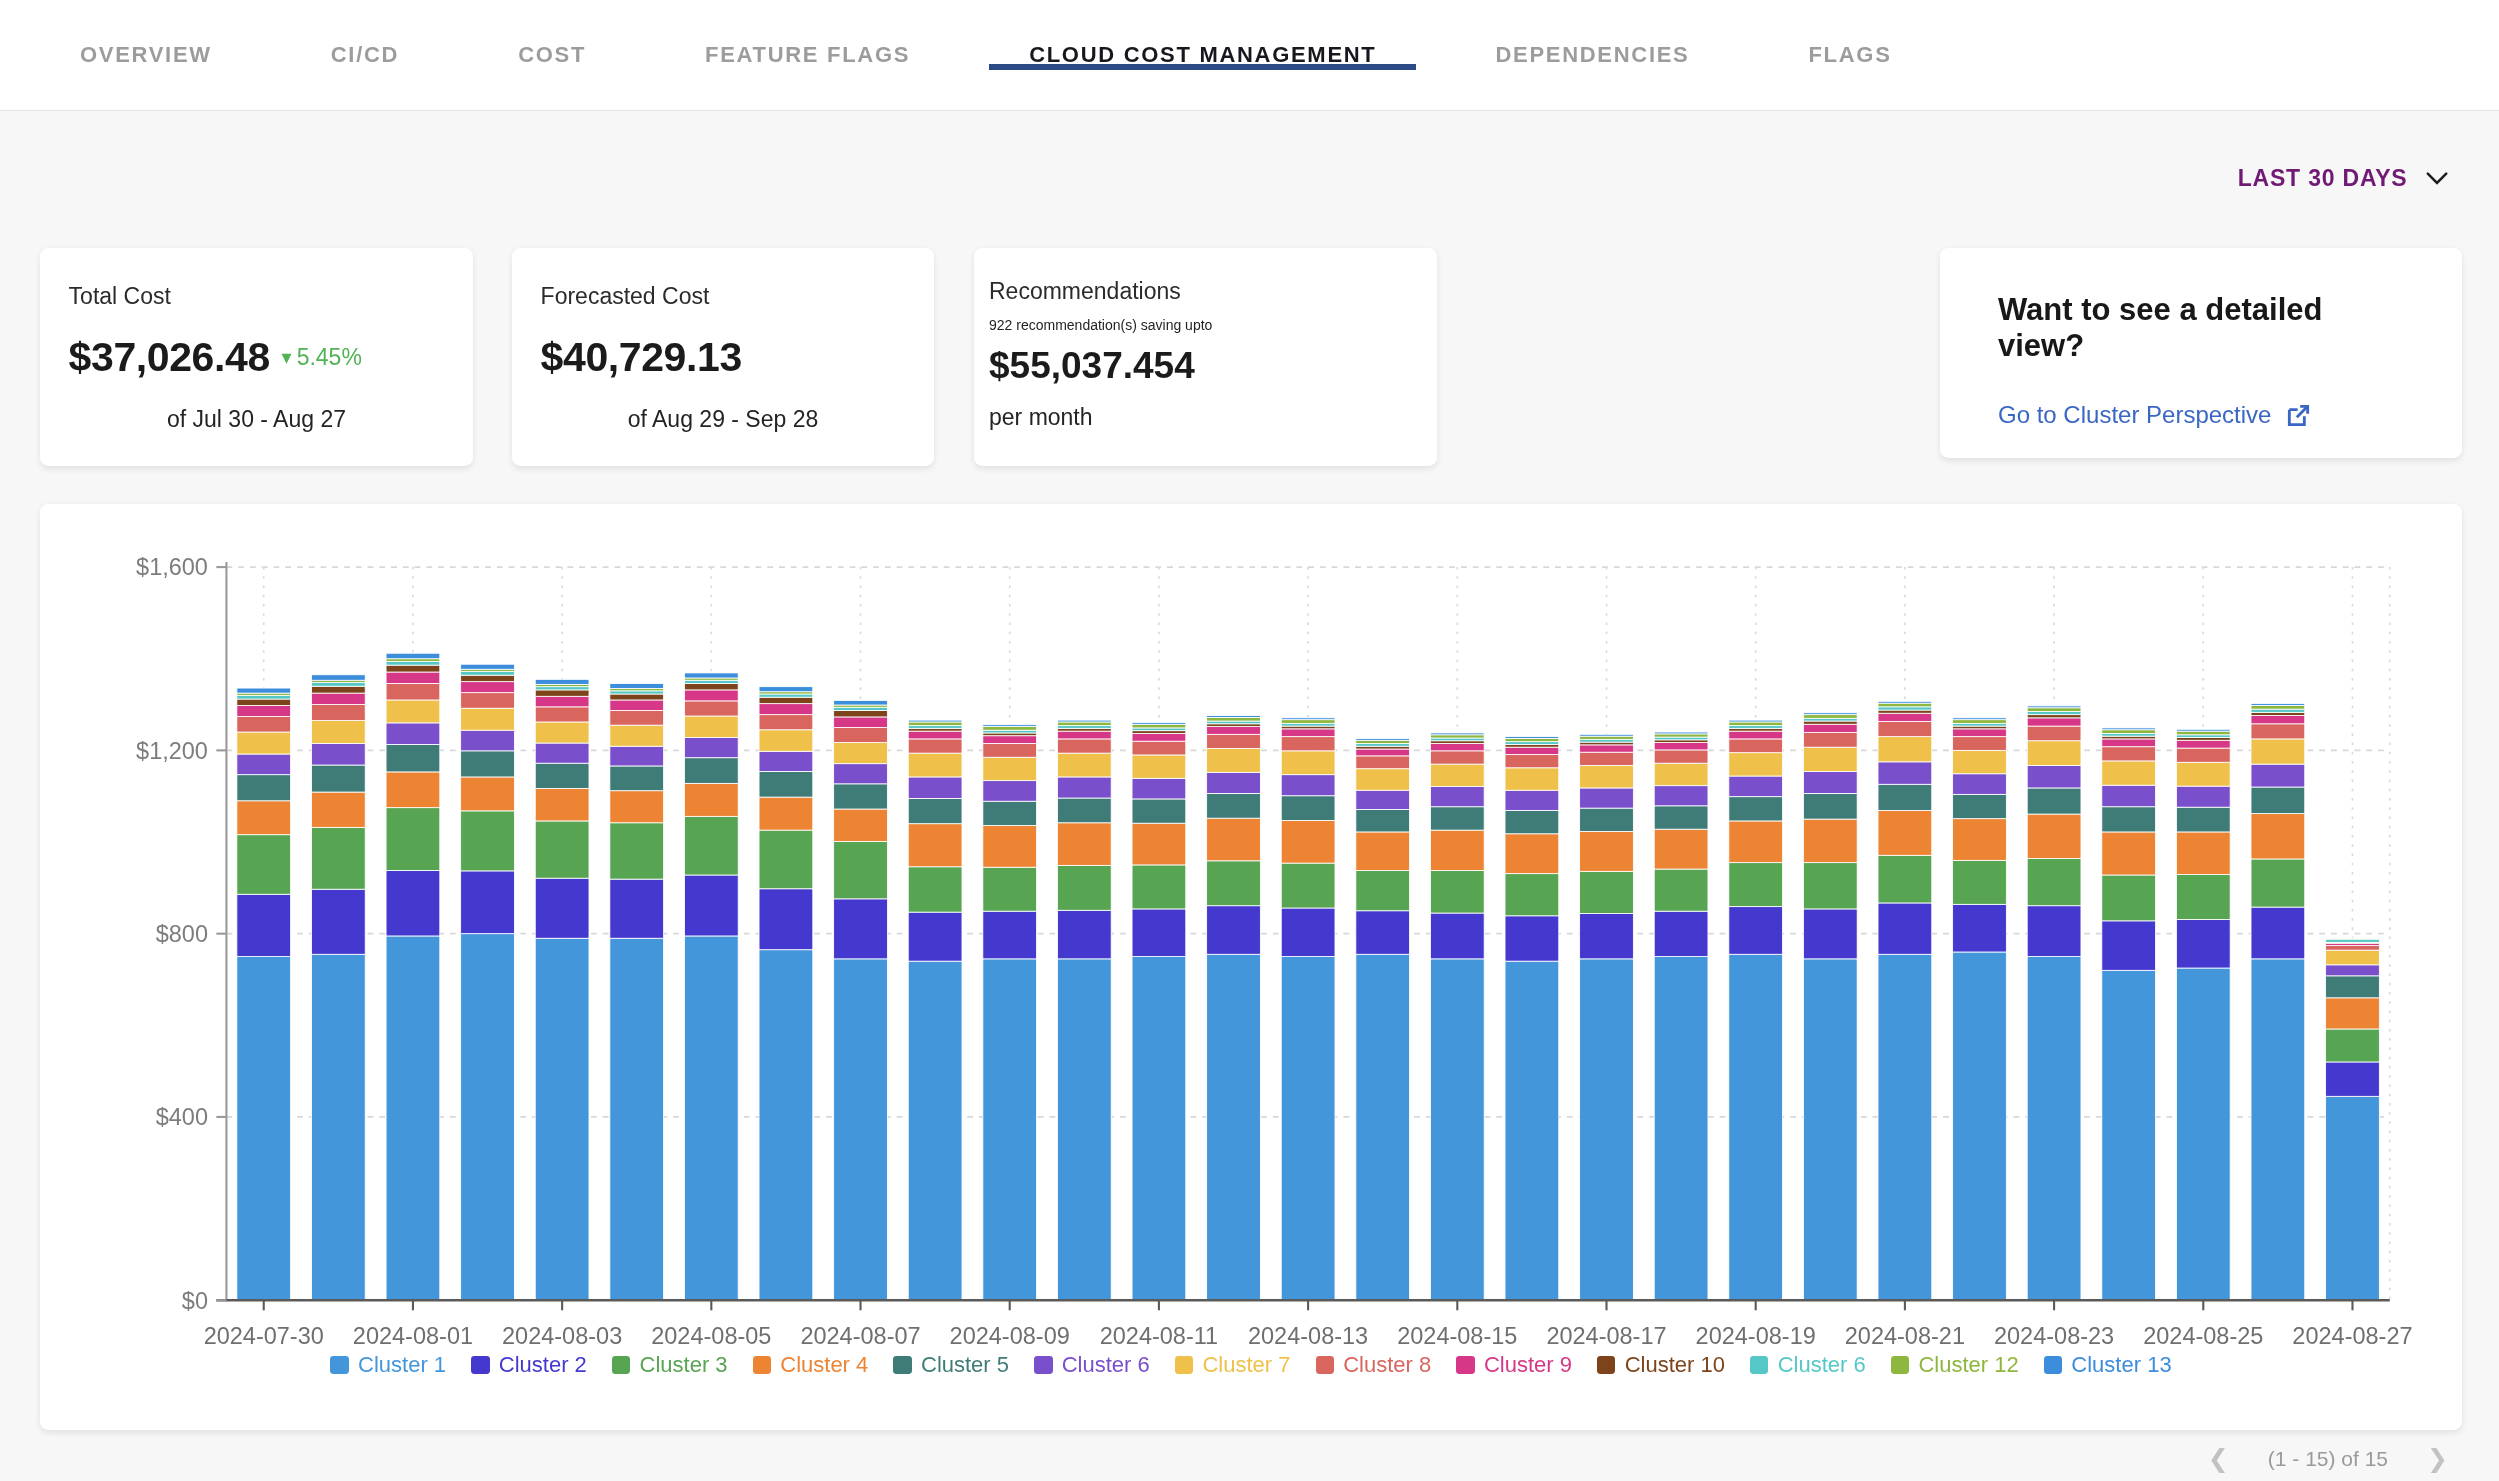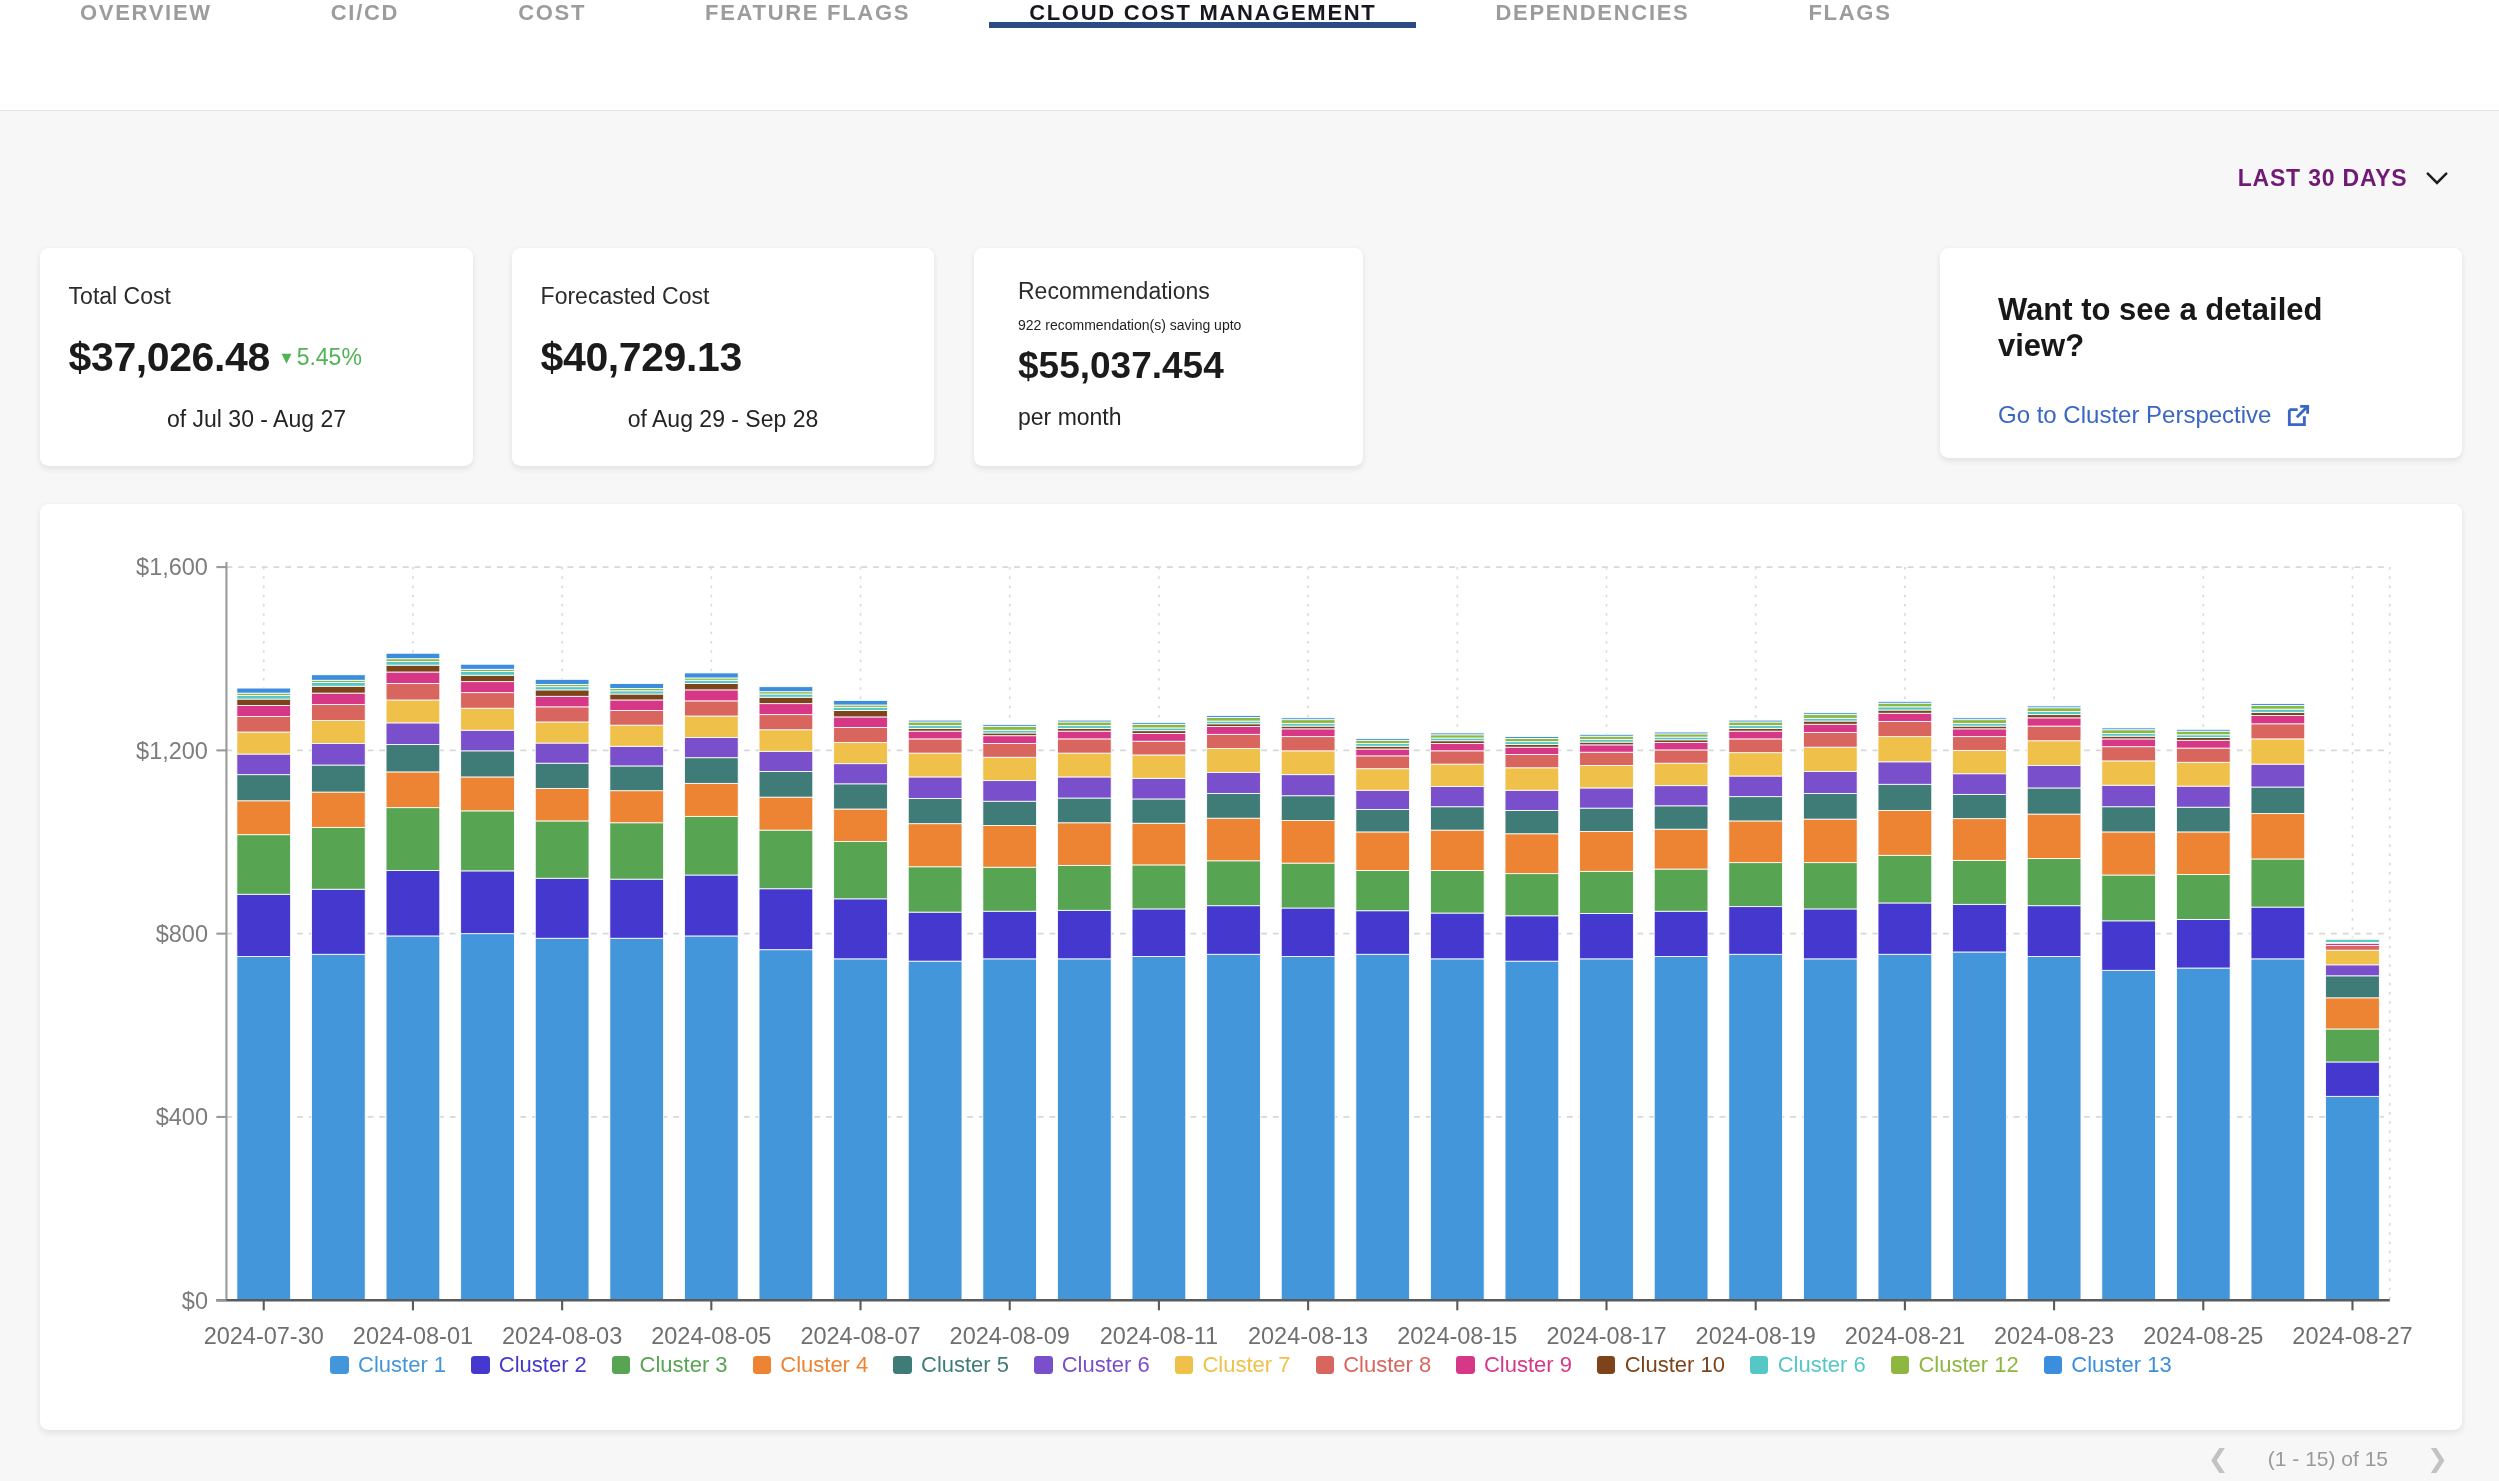--- a/index.html
+++ b/index.html
@@ -7,21 +7,21 @@
   body {
     font-family:"Liberation Sans", sans-serif;
     background:#f7f7f7;
     position:relative;
     overflow:hidden;
   }
   
   .topnav {
     position:absolute; left:0; top:0; width:2500px; height:111px;
     background:#ffffff; border-bottom:1.7px solid #e6e6e6;
-    display:flex; align-items:flex-start; padding-left:80px;
+    display:flex; align-items:center; padding-left:80px;
   }
   .tab {
     position:relative; display:flex; align-items:center;
     margin-right:119px; cursor:pointer;
     font-size:22px; font-weight:700; letter-spacing:1.7px;
     color:#9c9c9c; white-space:nowrap;
   }
   .tab.active { color:#17171f; }
   .tab.active::after {
     content:""; position:absolute; left:-40px; right:-40px; bottom:-1.7px;
@@ -34,21 +34,21 @@
   }
   .filter-label { font-size:23px; font-weight:700; letter-spacing:0.8px; color:#701a75; }
   .chev-down { width:22px; height:13.4px; }
   
   .card {
     position:absolute; background:#ffffff; border-radius:8.4px;
     box-shadow:0 2.5px 6.7px rgba(0,0,0,0.09);
   }
   .card-total    { left:40px;  top:248px; width:433px; height:218px; padding:35px 28.6px; }
   .card-forecast { left:512px; top:248px; width:422px; height:218px; padding:35px 28.6px; }
-  .card-reco     { left:974px;top:248px; width:389px; height:218px; padding:30px 44px; }
+  .card-reco     { left:974px;top:248px; width:463px; height:218px; padding:30px 15px; }
   .card-detail   { left:1940px;top:248px; width:522px; height:210px; padding:44px 58px; }
   .card-title { font-size:23px; color:#2b2b2b; }
   .big-value  { font-size:41px; font-weight:700; color:#1b1b1b; letter-spacing:-0.4px; margin-top:23.5px; }
   .value-row  { display:flex; align-items:center; gap:11.8px; margin-top:23.5px; }
   .value-row .big-value { margin-top:0; }
   .delta { font-size:23px; color:#51b356; display:flex; align-items:center; gap:5px; }
   .tri-down { font-size:20px; color:#51b356; }
   .period { font-size:23px; color:#242424; margin-top:25px;text-align:center; }
   .reco-sub { font-size:14px; color:#1f1f1f; margin-top:11.8px; }
   .reco-value { font-size:37px; font-weight:700; color:#1b1b1b; margin-top:11.8px; }

